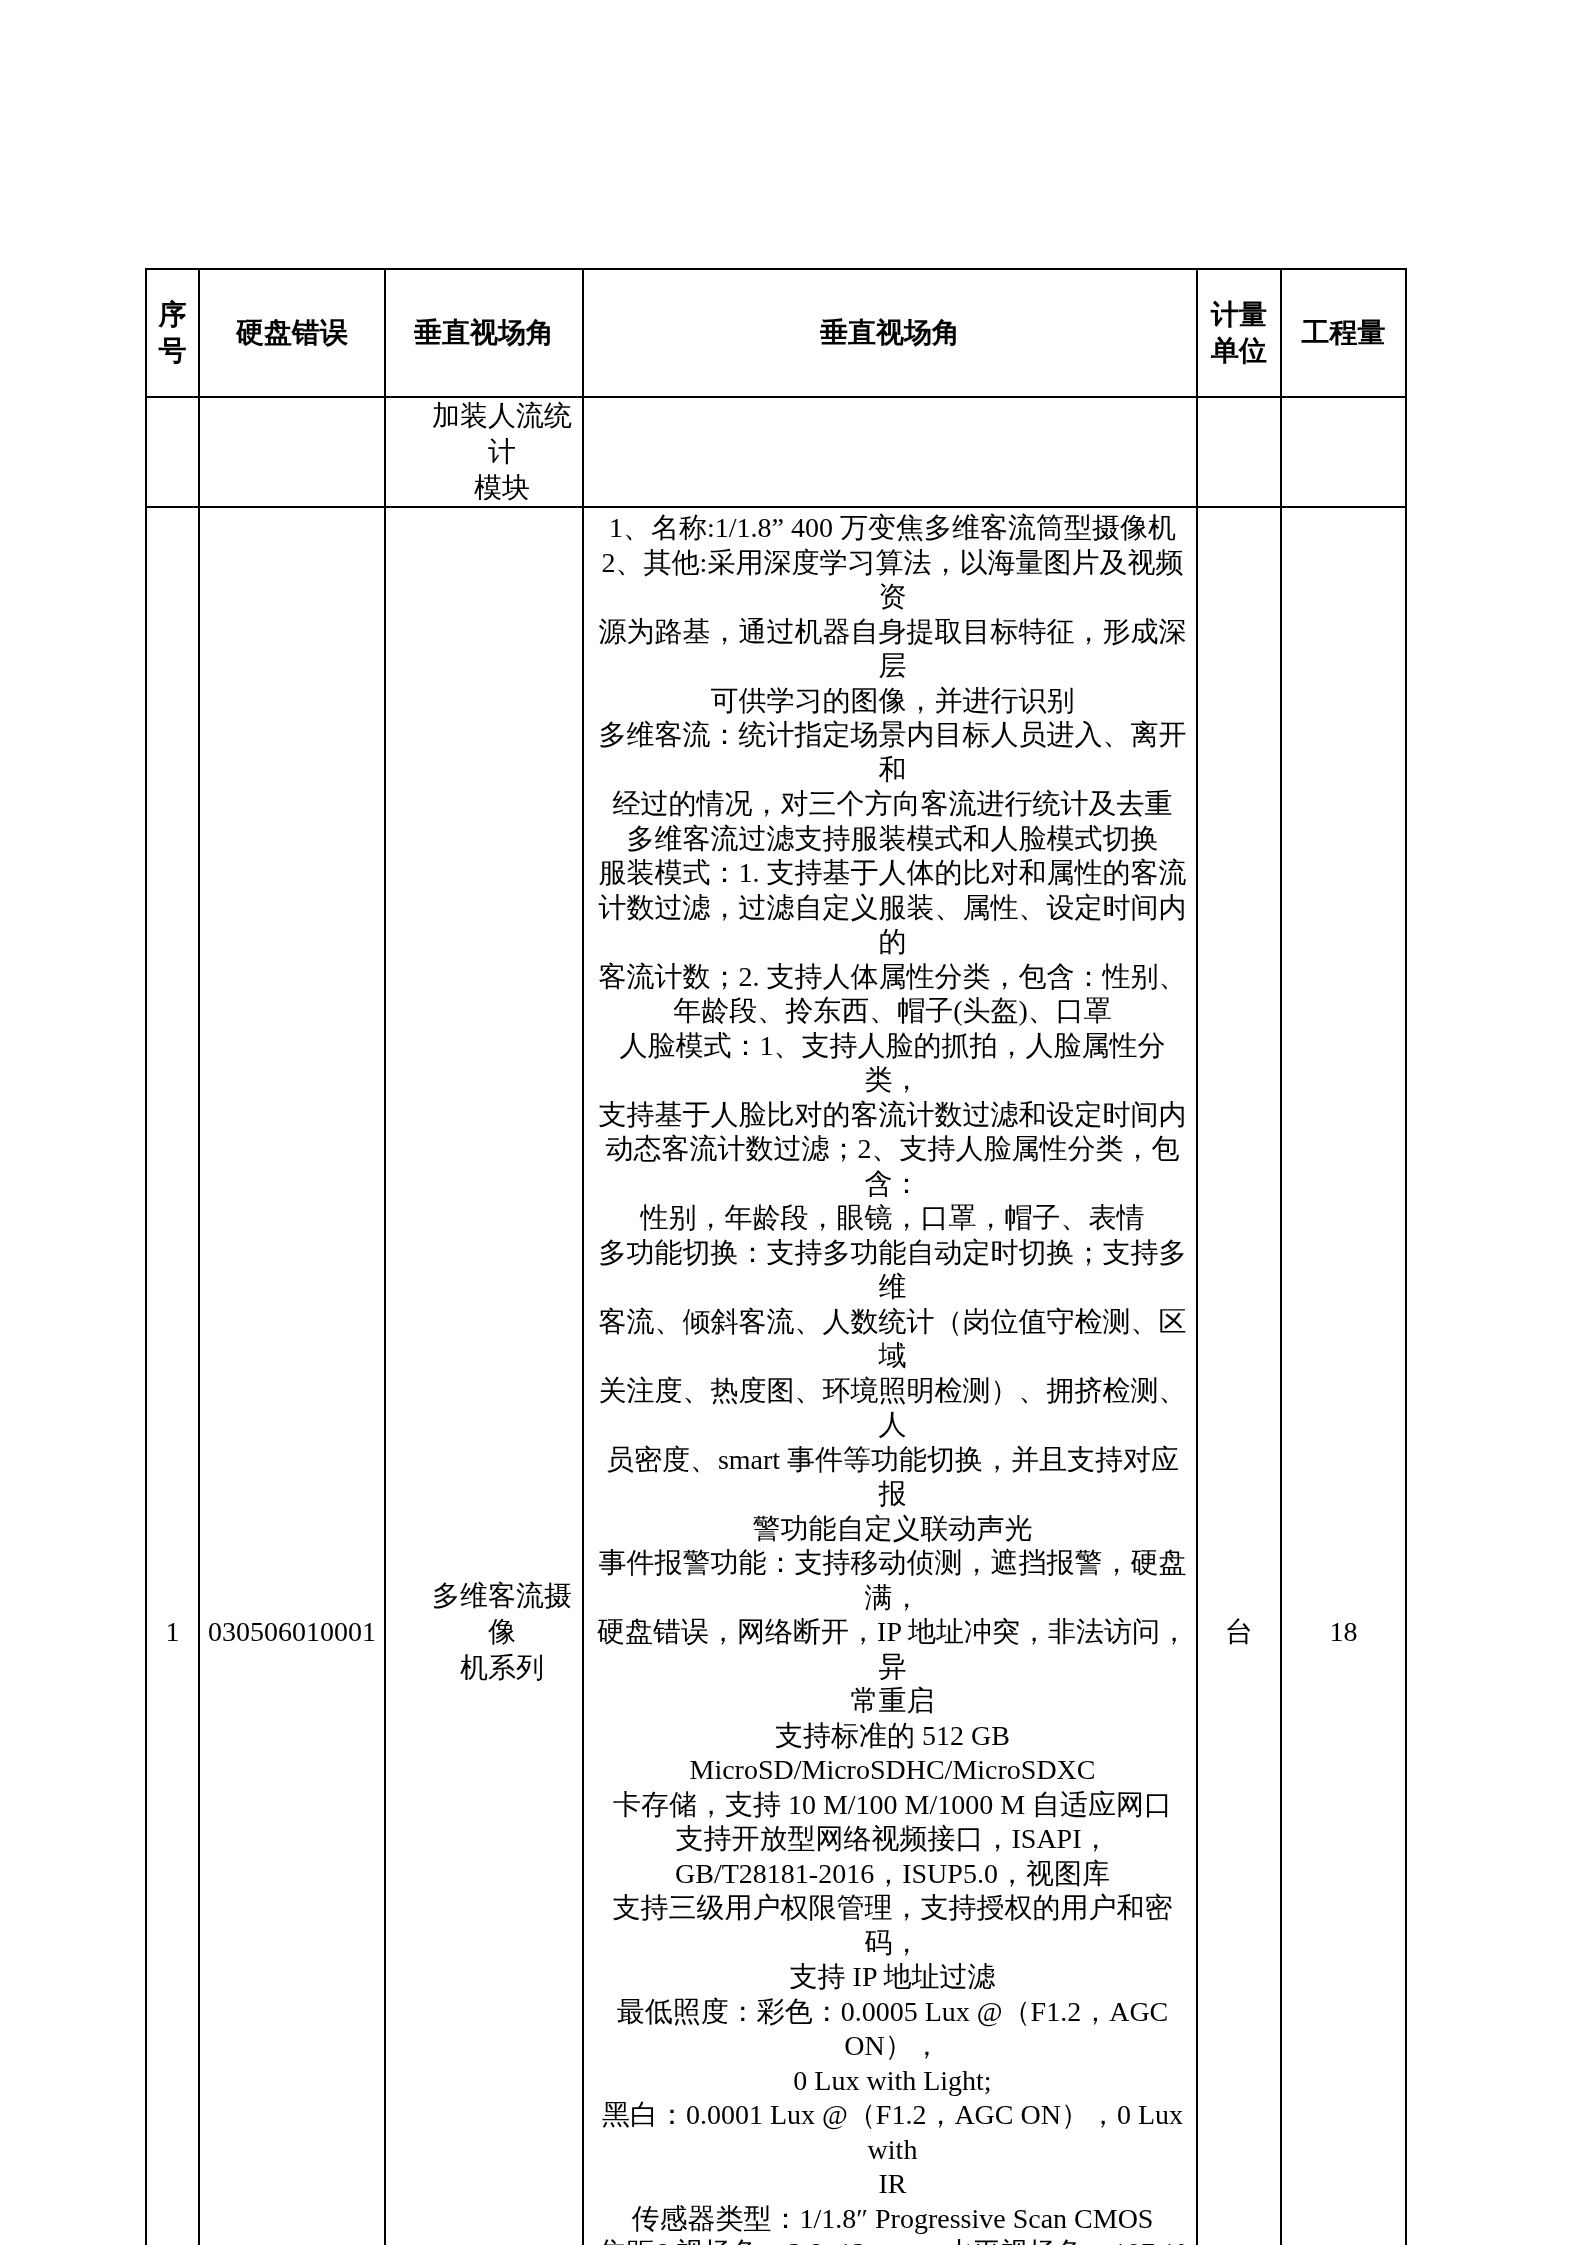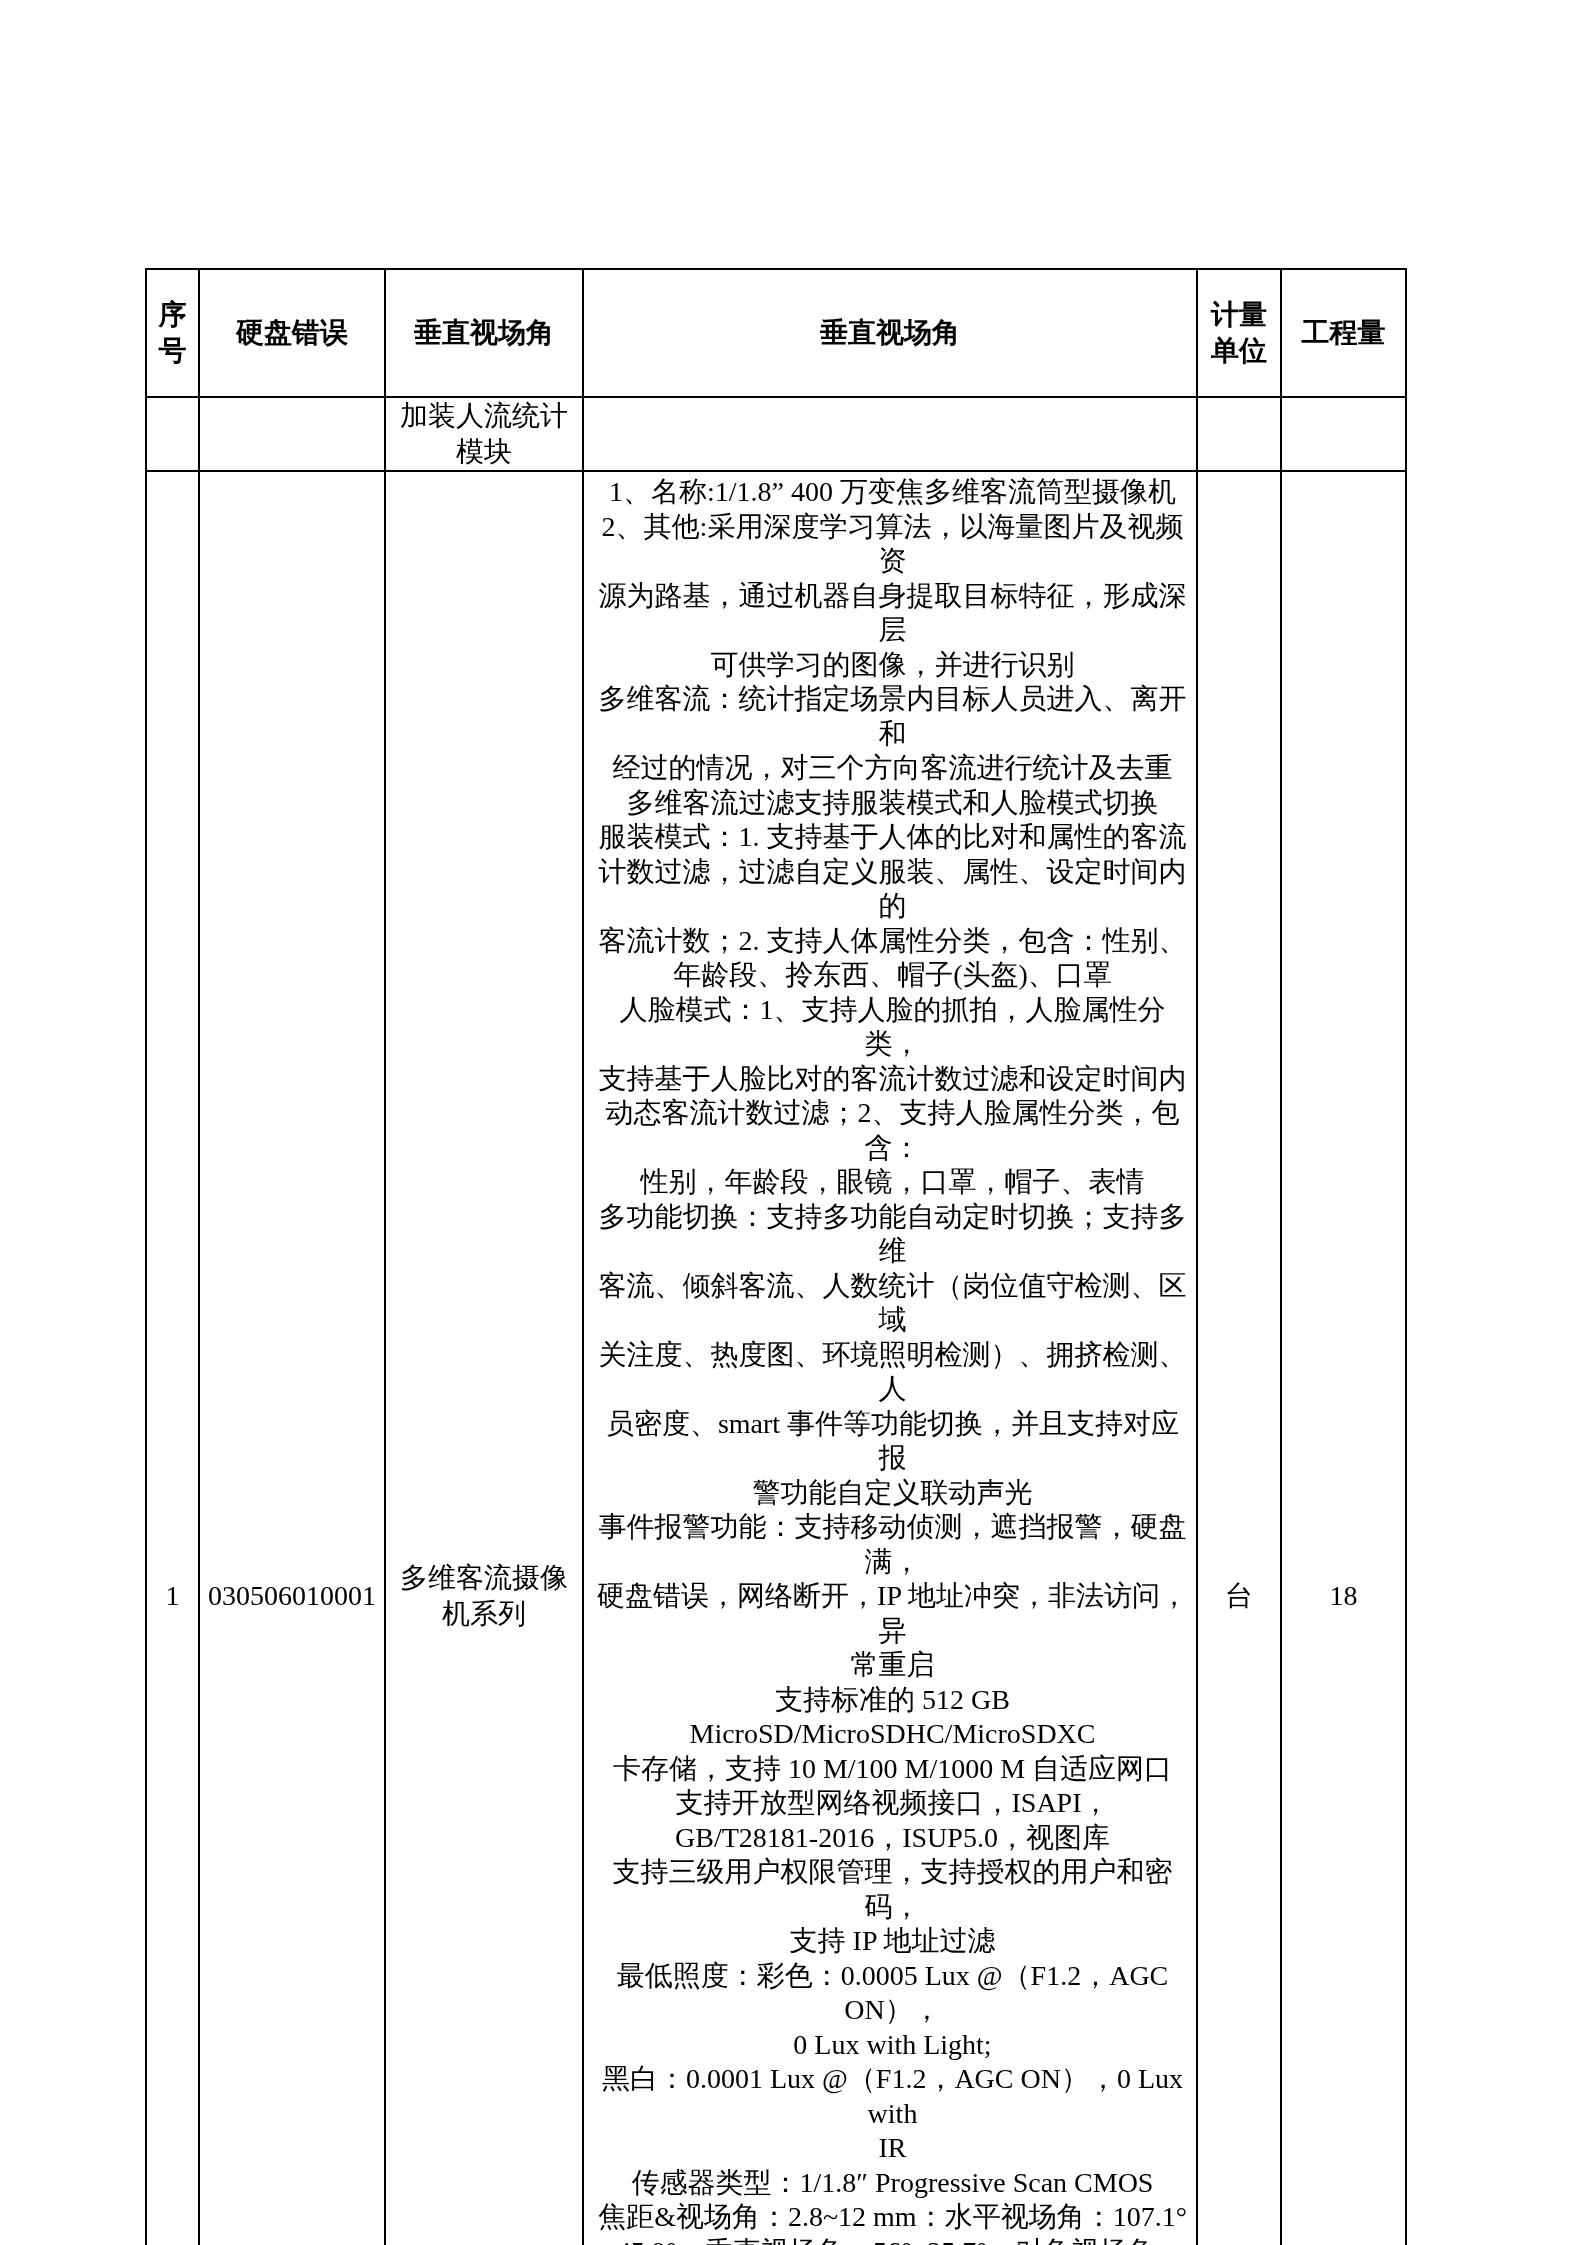--- a/index.html
+++ b/index.html
@@ -42,20 +42,21 @@
   }
   tr.module-row { height: 72px; }
   tr.module-row td {
     line-height: 36px;
     white-space: pre-line;
   }
   tr.item-row { height: 1623px; }
   td.cell-name {
     line-height: 36px;
     white-space: pre-line;
+    padding-left: 36px;
   }
   td.cell-desc {
     vertical-align: top;
     text-align: left;
     white-space: pre-line;
     line-height: 34.5px;
     padding: 3px 6px 3px 11px;
   }
 </style>
 </head>

